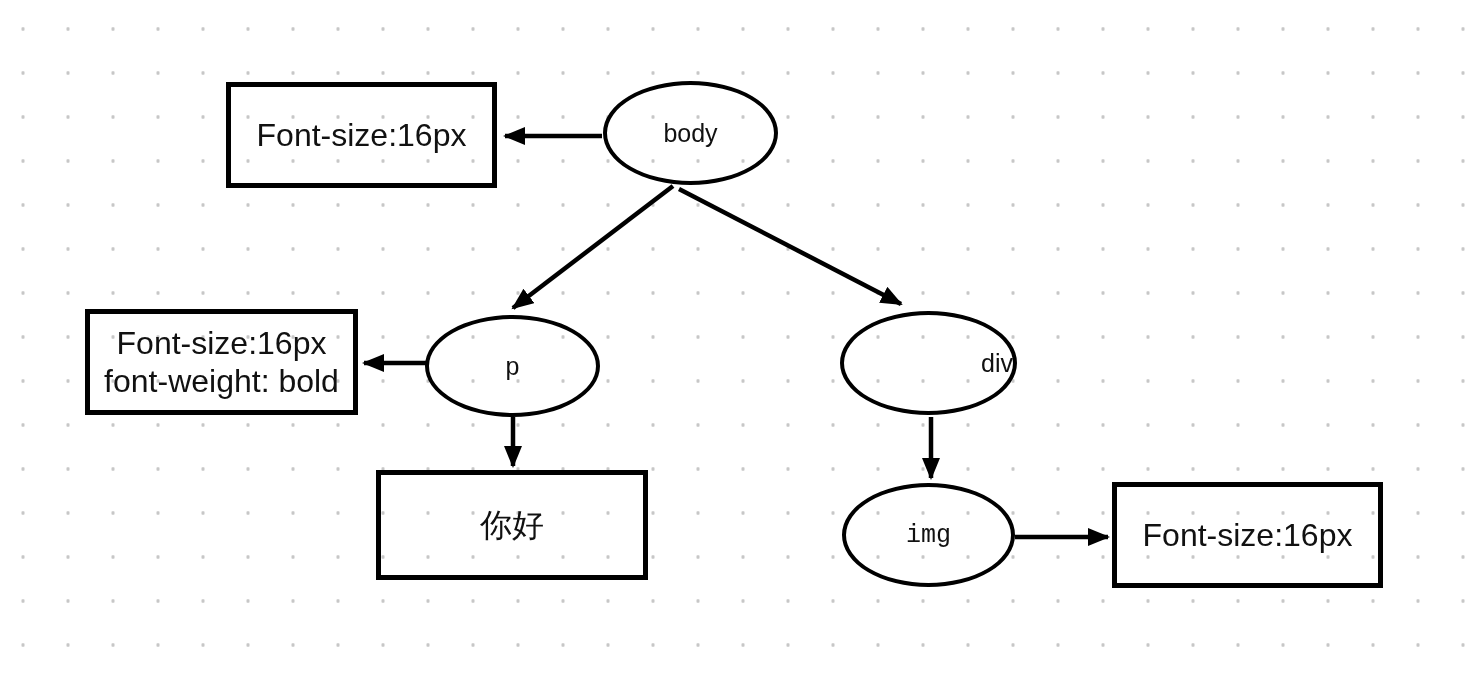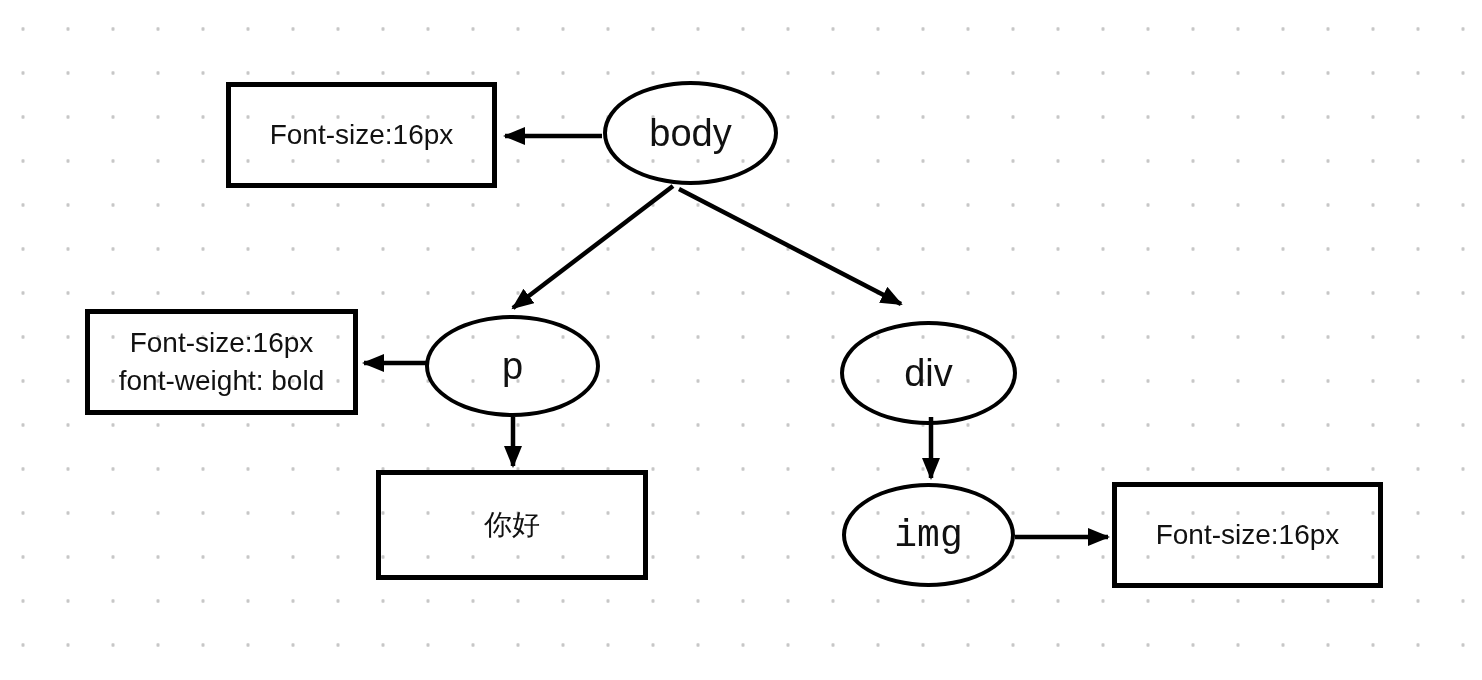--- a/index.html
+++ b/index.html
@@ -31,42 +31,42 @@
     fill: none;
   }
   .node {
     position: absolute;
     box-sizing: border-box;
     border: 4px solid #000000;
     border-radius: 50%;
     display: flex;
     align-items: center;
     justify-content: center;
-    font-size: 38px;
+    font-size: 25px;
     color: #111111;
     background: transparent;
   }
   .stylebox {
     position: absolute;
     box-sizing: border-box;
     border: 5px solid #000000;
     display: flex;
     flex-direction: column;
     align-items: center;
     justify-content: center;
-    font-size: 28px;
+    font-size: 32px;
     line-height: 38px;
     color: #111111;
     text-align: center;
     background: transparent;
   }
   
   .node-body { left: 603px; top: 81px;  width: 175px; height: 104px; }
   .node-p    { left: 425px; top: 315px; width: 175px; height: 102px; }
-  .node-div  { left: 840px; top: 321px; width: 177px; height: 104px; }
+  .node-div  { left: 840px; top: 311px; width: 177px; height: 104px; justify-content: flex-end; }
   .node-img  { left: 842px; top: 483px; width: 173px; height: 104px; font-family: Liberation Mono, monospace; }
   
   .box-body-style { left: 226px;  top: 82px;  width: 271px; height: 106px; }
   .box-p-style    { left: 85px;   top: 309px; width: 273px; height: 106px; }
   .box-p-content  { left: 376px;  top: 470px; width: 272px; height: 110px; }
   .box-img-style  { left: 1112px; top: 482px; width: 271px; height: 106px; }
   .watermark {
     position: absolute;
     right: 14px;
     top: 636px;

